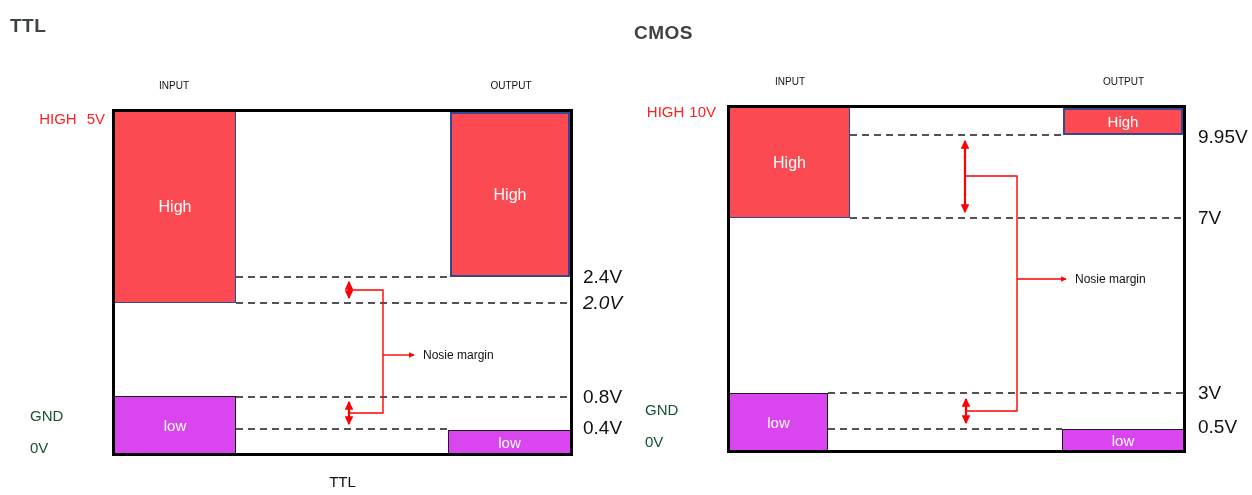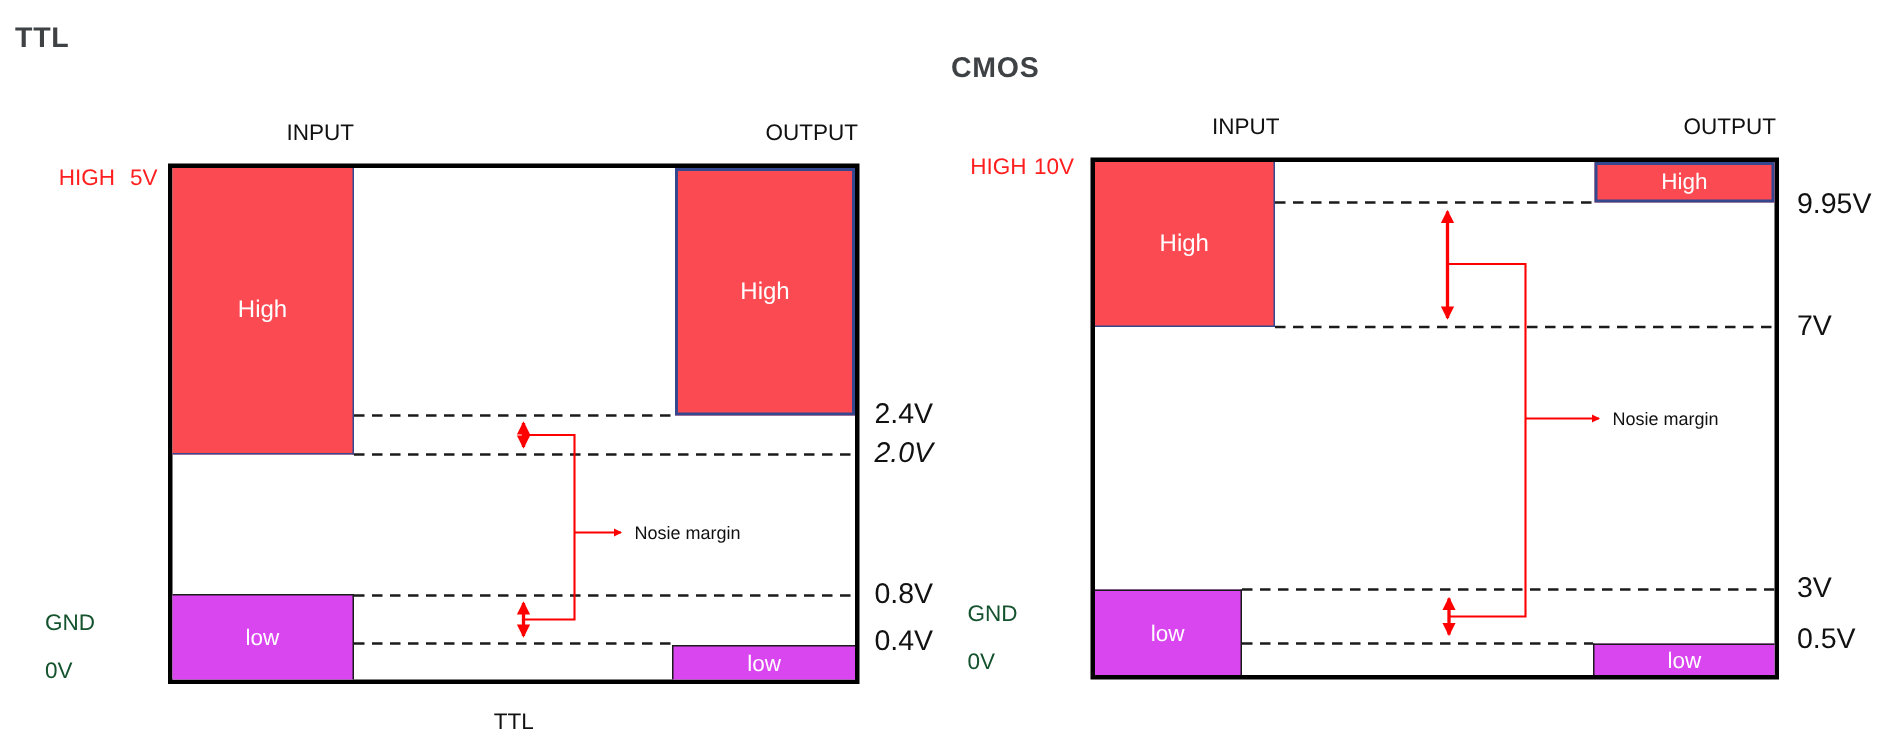--- a/index.html
+++ b/index.html
@@ -3,22 +3,22 @@
 <meta charset="utf-8">
 <style>
   html,body{margin:0;padding:0;background:#fff;}
   body{font-family:"Liberation Sans","DejaVu Sans",sans-serif;}
   .canvas{position:relative;width:1252px;height:495px;background:#fff;overflow:hidden;}
   .panel{position:absolute;top:0;width:626px;height:495px;}
   #ttl{left:0;}
   #cmos{left:626px;}
   .panel-title{position:absolute;font-size:19px;font-weight:bold;color:#3f4245;letter-spacing:.5px;}
   #ttl .panel-title{left:10px;top:15px;}
-  #cmos .panel-title{left:8px;top:22px;margin-top:13px;}
-  .col-header{position:absolute;font-size:15px;color:#111;text-align:right;white-space:nowrap;}
+  #cmos .panel-title{left:8px;top:22px;}
+  .col-header{position:absolute;font-size:10px;color:#111;text-align:center;white-space:nowrap;}
   #ttl .input-header{left:112px;top:80px;width:124px;}
   #ttl .output-header{left:450px;top:80px;width:122px;}
   #cmos .input-header{left:101px;top:76px;width:126px;}
   #cmos .output-header{left:437px;top:76px;width:121px;}
   .rail{position:absolute;font-size:15px;display:flex;justify-content:flex-end;white-space:nowrap;height:20px;line-height:20px;}
   .high-rail{color:#ff1f1f;}
   .gnd-rail{color:#14532d;flex-direction:column;}
   #ttl .high-rail{left:30px;width:75px;top:109px;gap:10px;}
   #ttl .gnd-rail{left:30px;width:67px;top:438px;gap:12px;}
   #cmos .high-rail{left:24px;width:66px;top:102px;gap:5px;}

